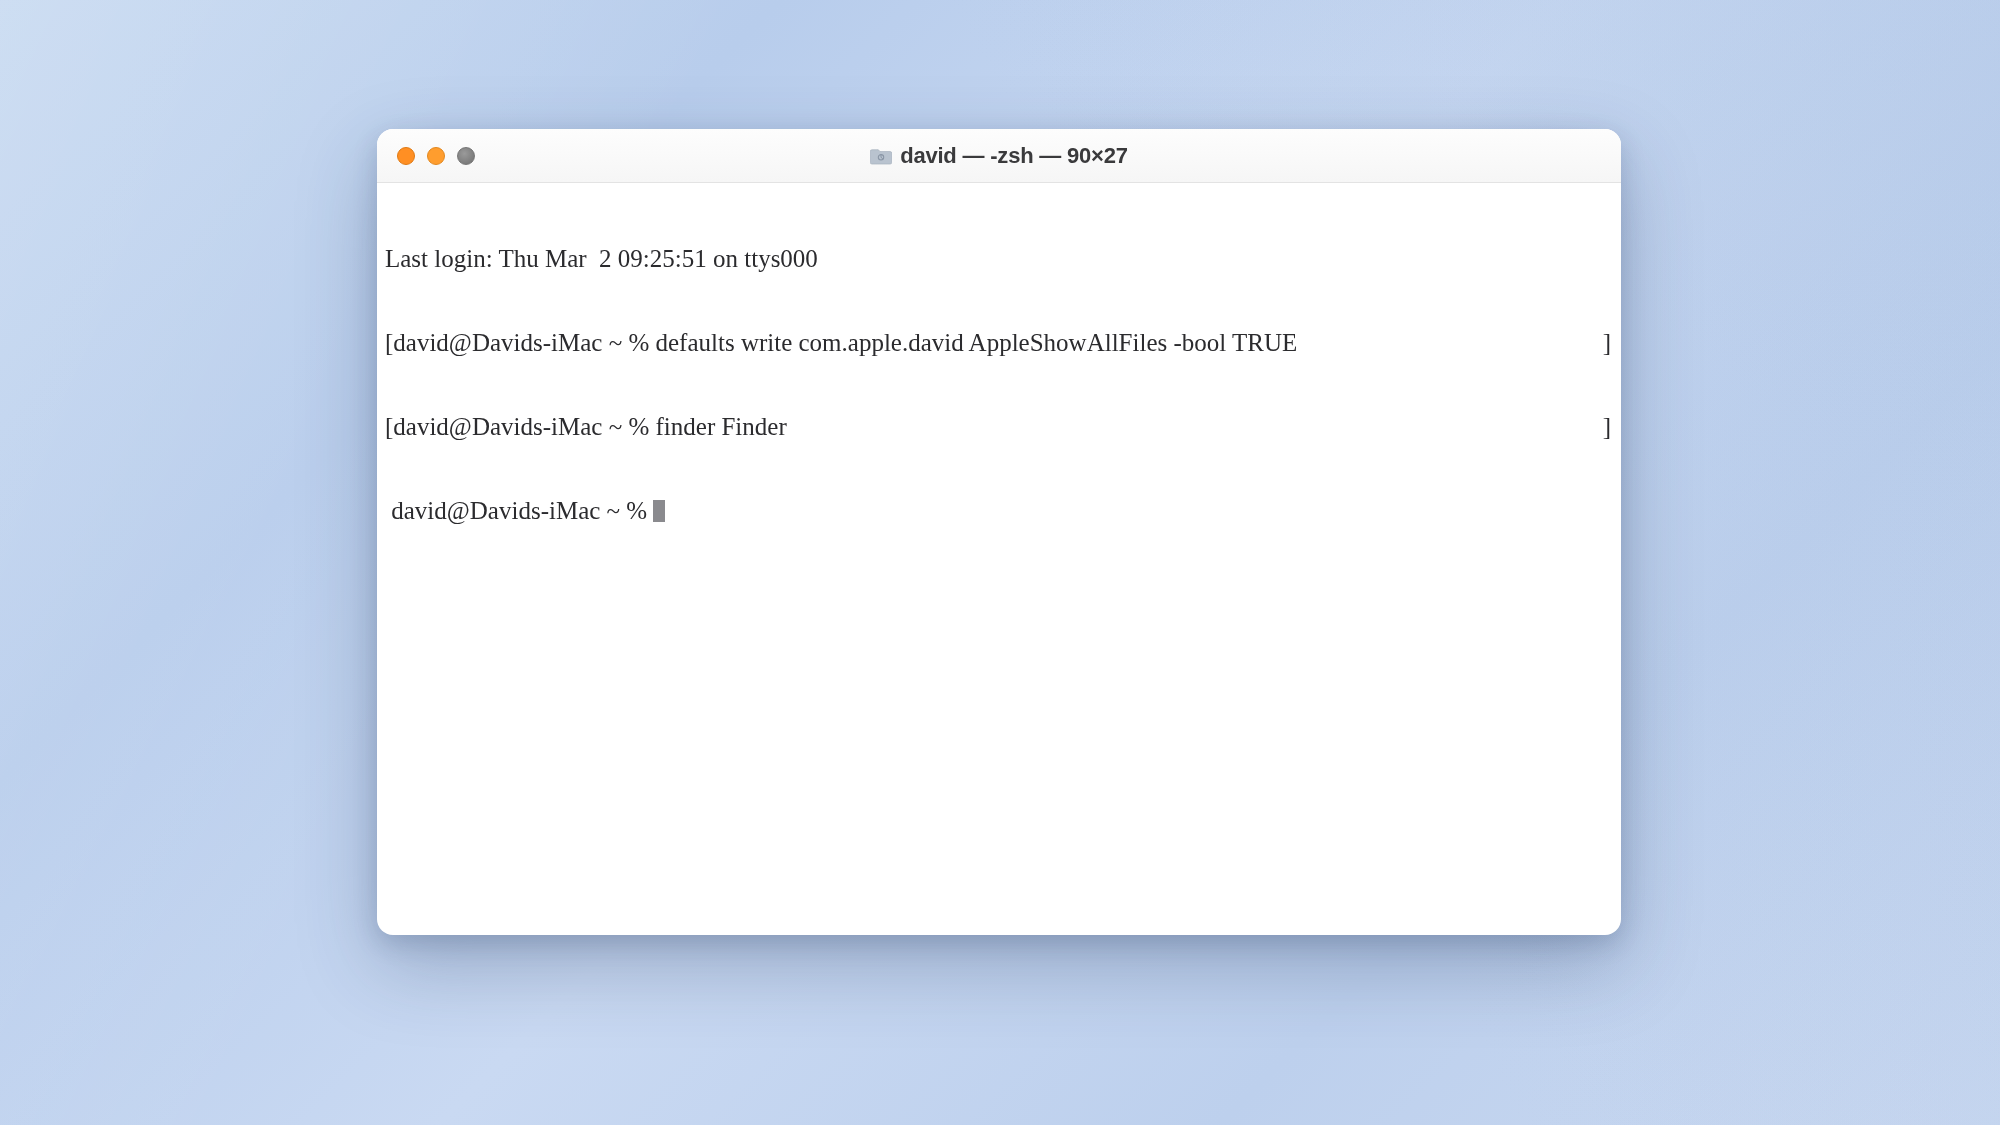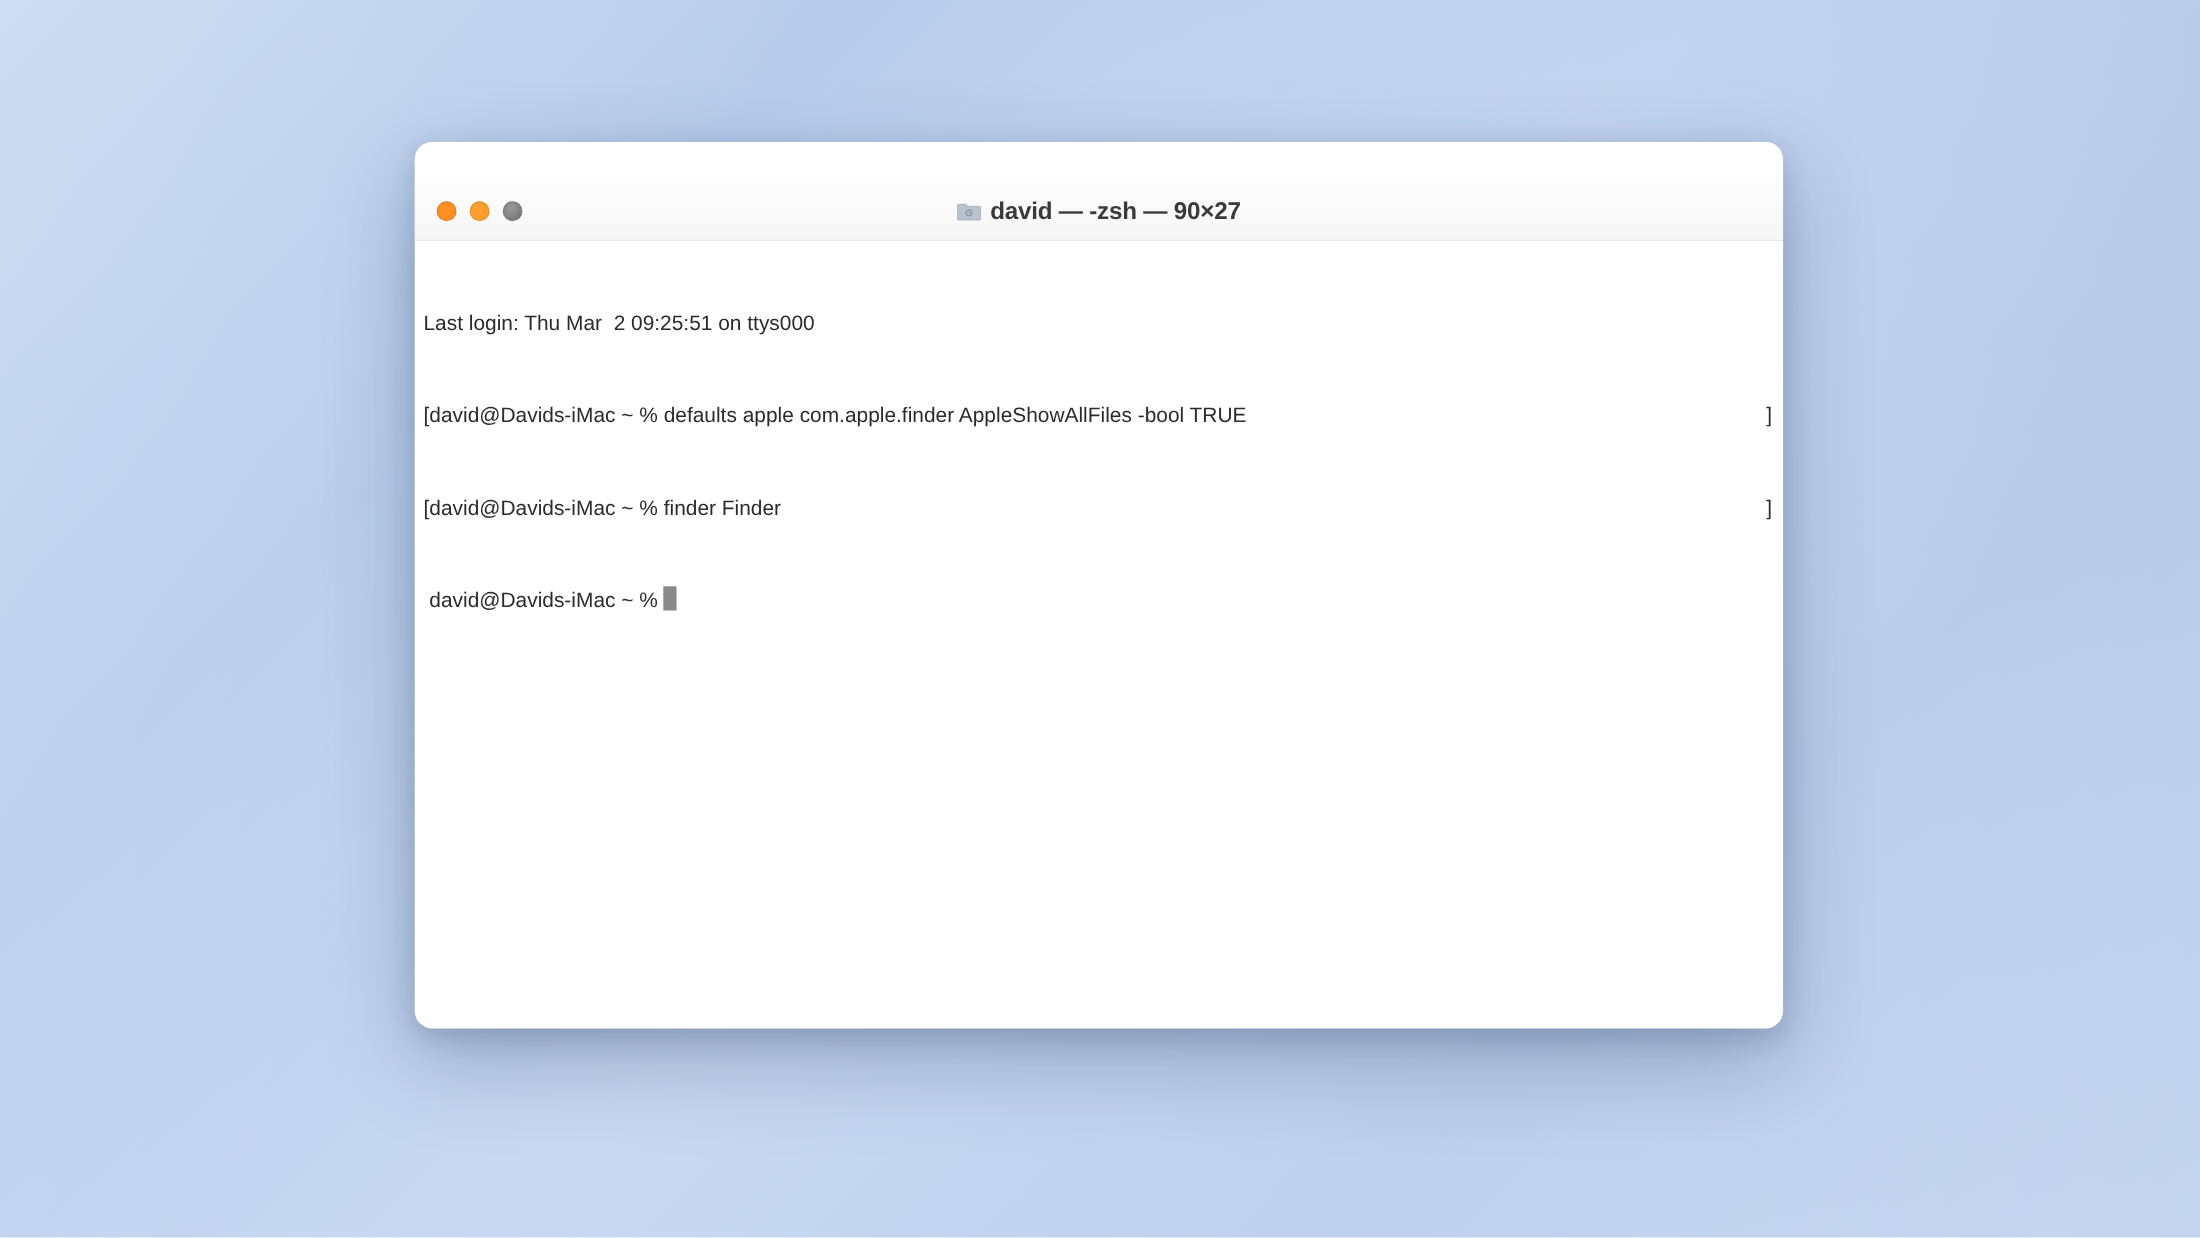--- a/index.html
+++ b/index.html
@@ -37,21 +37,20 @@
       flex-direction: column;
     }
     .titlebar {
       height: 54px;
       background: linear-gradient(#fdfdfd, #f6f6f6);
       border-bottom: 1px solid #e3e3e3;
       display: flex;
       align-items: center;
       position: relative;
       flex-shrink: 0;
-      margin-top: 36px;
     }
     .traffic-lights {
       display: flex;
       align-items: center;
       gap: 12px;
       padding-left: 20px;
     }
     .traffic-light {
       width: 18px;
       height: 18px;
@@ -81,22 +80,22 @@
     }
     .window-title {
       font-weight: 700;
       font-size: 22px;
       color: #3a3a3c;
       letter-spacing: -0.2px;
     }
     .terminal-body {
       flex: 1;
       padding: 6px 8px;
-      font-family: Liberation Sans, sans-serif;
-      font-size: 19px;
+      font-family: Liberation Serif, serif;
+      font-size: 25px;
       line-height: 28px;
       color: #2b2b2e;
       white-space: pre;
       overflow: hidden;
     }
     .term-line {
       display: block;
       position: relative;
     }
     .prompt-bracket-left {
@@ -136,17 +135,17 @@
           <line x1="12" y1="8.5" x2="12" y2="11.5" stroke="#8a96a6" stroke-width="1.1"></line>
           <line x1="12" y1="11.5" x2="14" y2="13" stroke="#8a96a6" stroke-width="1.1"></line>
         </svg>
       </span>
       <span class="window-title">david — -zsh — 90×27</span>
     </div>
   </div>
 
   <div class="terminal-body">
     <span class="term-line">Last login: Thu Mar  2 09:25:51 on ttys000</span>
-    <span class="term-line"><span class="prompt-bracket-left">[</span><span>david@Davids-iMac ~ % </span><span>defaults apple com.apple.finder AppleShowAllFiles -bool TRUE</span><span class="prompt-bracket-right">]</span></span>
+    <span class="term-line"><span class="prompt-bracket-left">[</span><span>david@Davids-iMac ~ % </span><span>defaults write com.apple.david AppleShowAllFiles -bool TRUE</span><span class="prompt-bracket-right">]</span></span>
     <span class="term-line"><span class="prompt-bracket-left">[</span><span>david@Davids-iMac ~ % </span><span>finder Finder</span><span class="prompt-bracket-right">]</span></span>
     <span class="term-line"> <span>david@Davids-iMac ~ % </span><span class="cursor-block"></span></span>
   </div>
 </div>
 
 </body></html>

